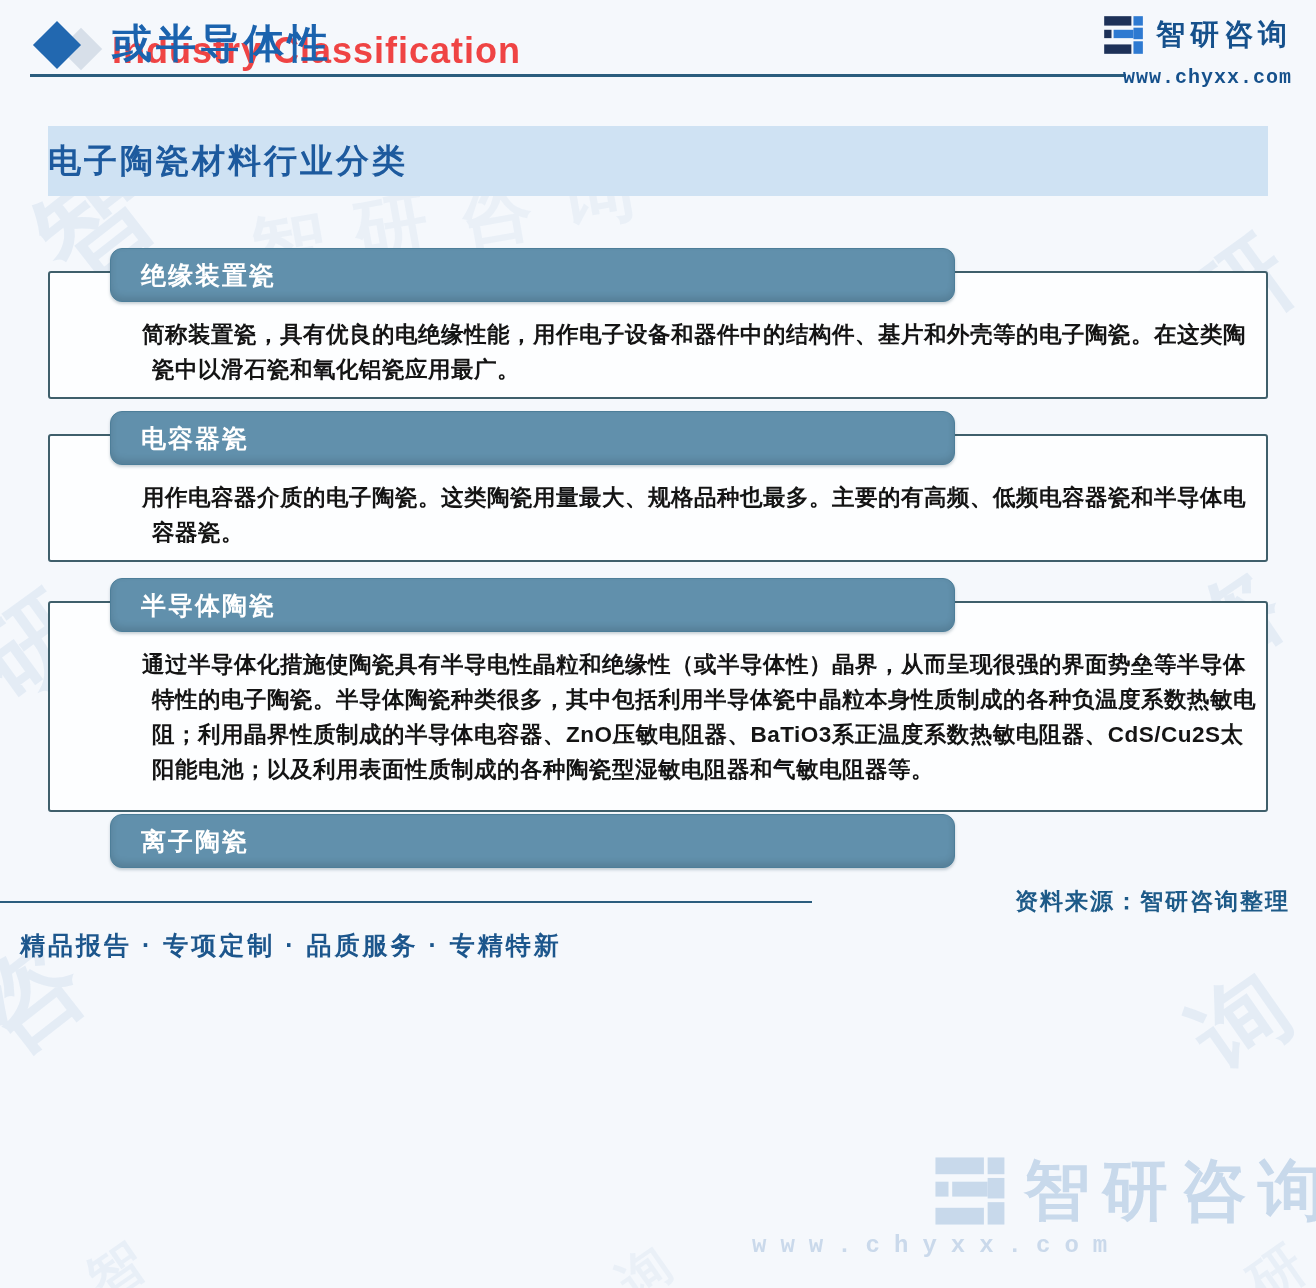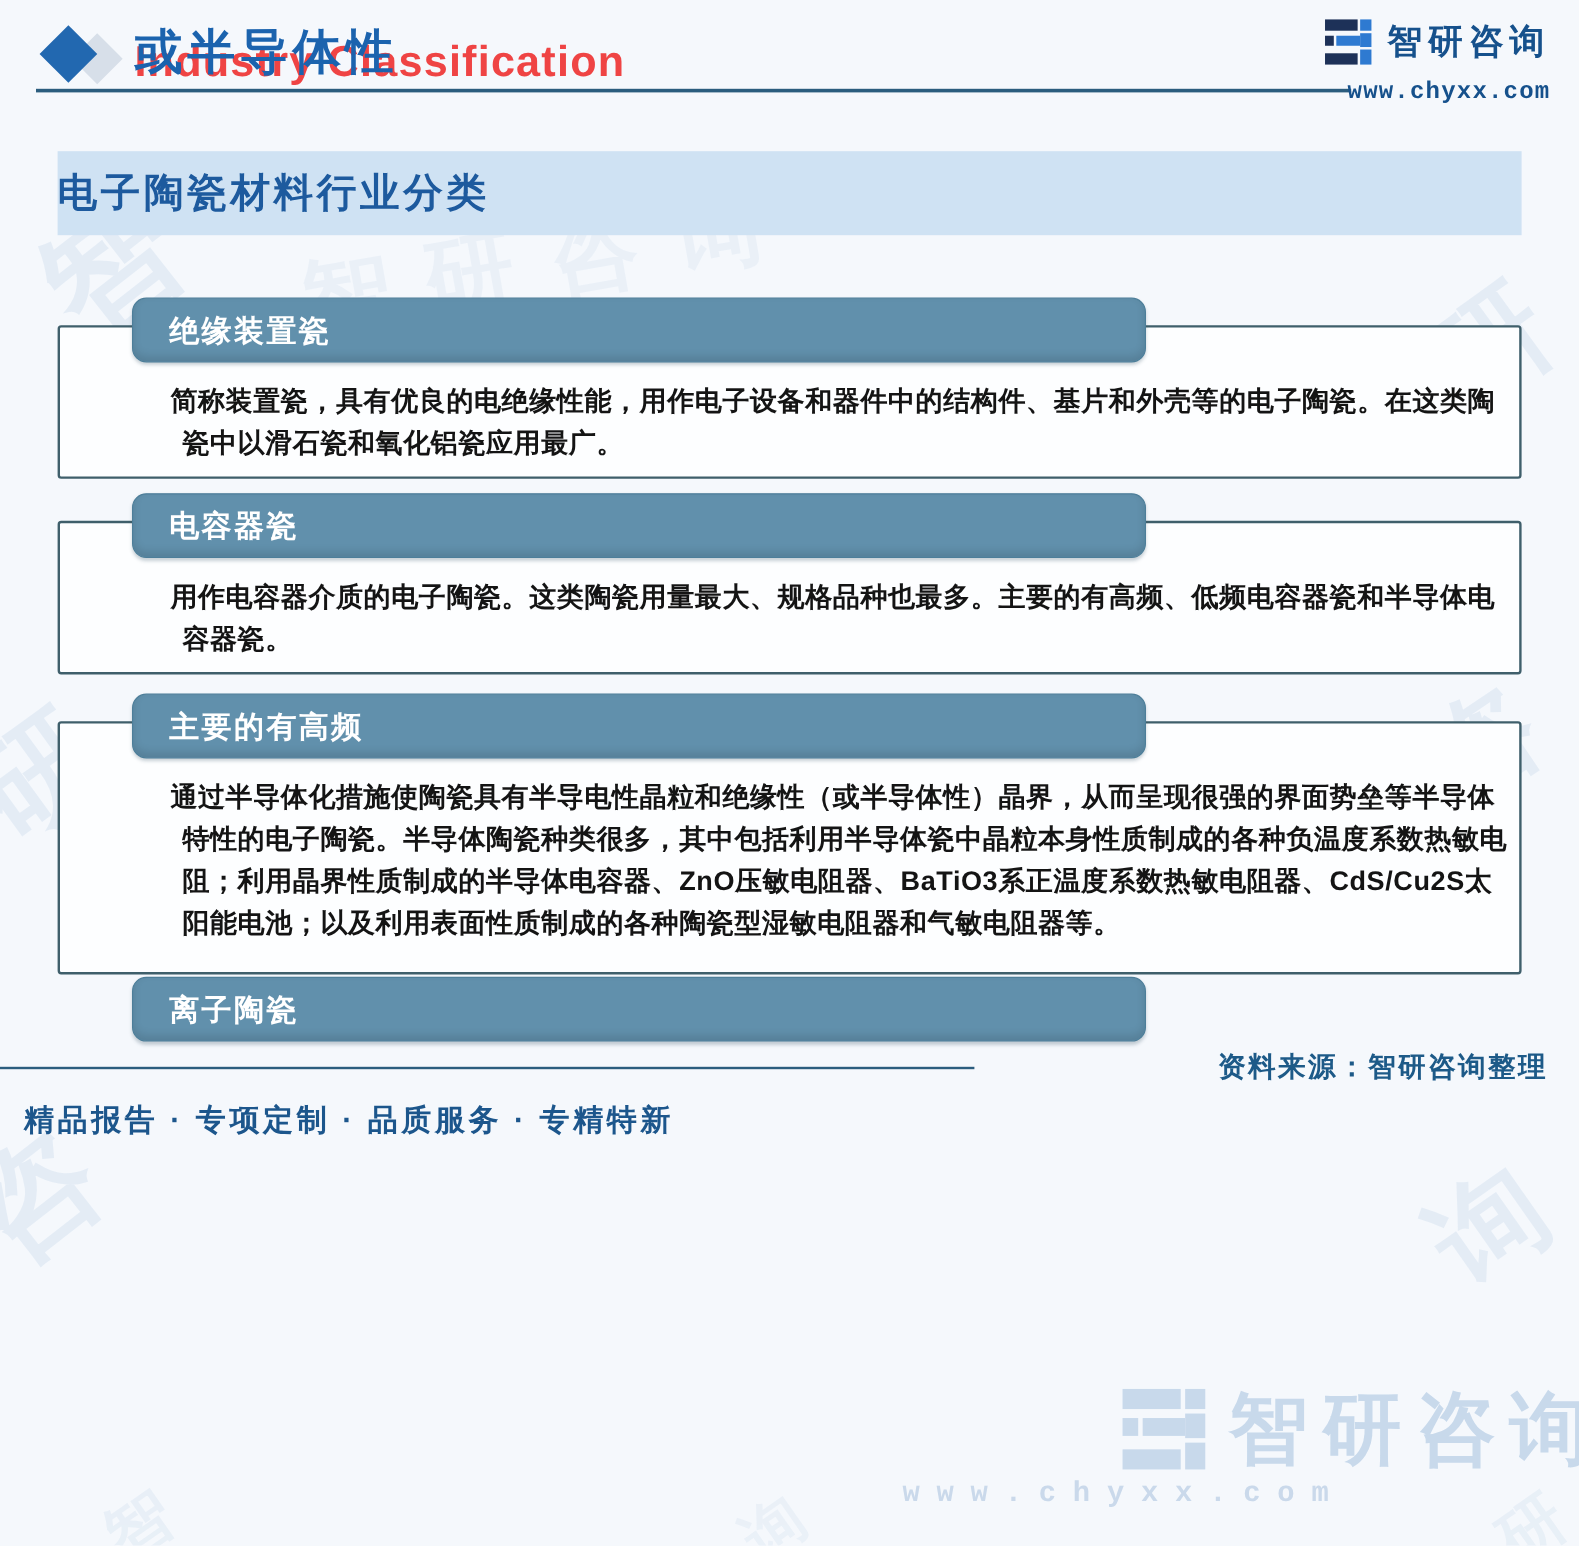--- a/index.html
+++ b/index.html
@@ -57,21 +57,21 @@
   .s2 .bx{min-height:121px;} .s2{margin-bottom:16px;}
   .s3 .bx{min-height:181px;} .s3{margin-bottom:13px;}
   .s4 .bx{min-height:211px;} .s4{margin-bottom:2px;}
   .s5 .bx{min-height:186px;}
   .wavy{
     text-decoration:underline;text-decoration-style:wavy;
     text-decoration-color:#e0382c;text-decoration-thickness:2px;text-underline-offset:4px;
     font-family:"Liberation Mono","DejaVu Sans Mono",monospace;font-size:21px;
   }
   
-  .source-row{display:flex;align-items:center;margin-top:6px;position:relative;z-index:4;}
+  .source-row{display:flex;align-items:center;margin-top:18px;position:relative;z-index:4;}
   .rule2{flex:0 0 812px;height:2px;background:#2b5d7e;}
   .source-text{margin-left:auto;padding-right:26px;font-size:23px;font-weight:bold;color:#1d5a88;letter-spacing:2px;}
   .slogan{position:relative;z-index:4;margin:12px 0 0 20px;font-size:25px;font-weight:bold;color:#1c568c;letter-spacing:3px;}
   
   .wm{position:absolute;pointer-events:none;}
   .wm-big{left:928px;top:1146px;z-index:3;display:flex;align-items:center;gap:14px;opacity:.75;}
   .wm-big .wm-text{font-size:66px;font-weight:bold;color:#b9cfe6;letter-spacing:12px;white-space:nowrap;}
   .wm-www{left:752px;top:1232px;z-index:2;font-size:24px;font-weight:bold;color:rgba(165,192,220,.55);
     letter-spacing:14px;font-family:"Liberation Mono","DejaVu Sans Mono",monospace;}
   .gs{position:absolute;z-index:0;color:#aac4e0;opacity:.22;font-weight:bold;pointer-events:none;}
@@ -125,21 +125,21 @@
       <span>电容器瓷</span>
     </div>
     <div class="bx">
       <p>用作电容器介质的电子陶瓷。这类陶瓷用量最大、规格品种也最多。主要的有高频、低频电容器瓷和半导体电容器瓷。</p>
     </div>
   </section>
 
 
   <section class="sec s4">
     <div class="pill">
-      <span>主要的有高频</span>
+      <span>半导体陶瓷</span>
     </div>
     <div class="bx">
       <p>通过半导体化措施使陶瓷具有半导电性晶粒和绝缘性（或半导体性）晶界，从而呈现很强的界面势垒等半导体特性的电子陶瓷。半导体陶瓷种类很多，其中包括利用半导体瓷中晶粒本身性质制成的各种负温度系数热敏电阻；利用晶界性质制成的半导体电容器、ZnO压敏电阻器、BaTiO3系正温度系数热敏电阻器、CdS/Cu2S太阳能电池；以及利用表面性质制成的各种陶瓷型湿敏电阻器和气敏电阻器等。</p>
     </div>
   </section>
 
   <section class="sec s5">
     <div class="pill">
       <span>离子陶瓷</span>
     </div>

